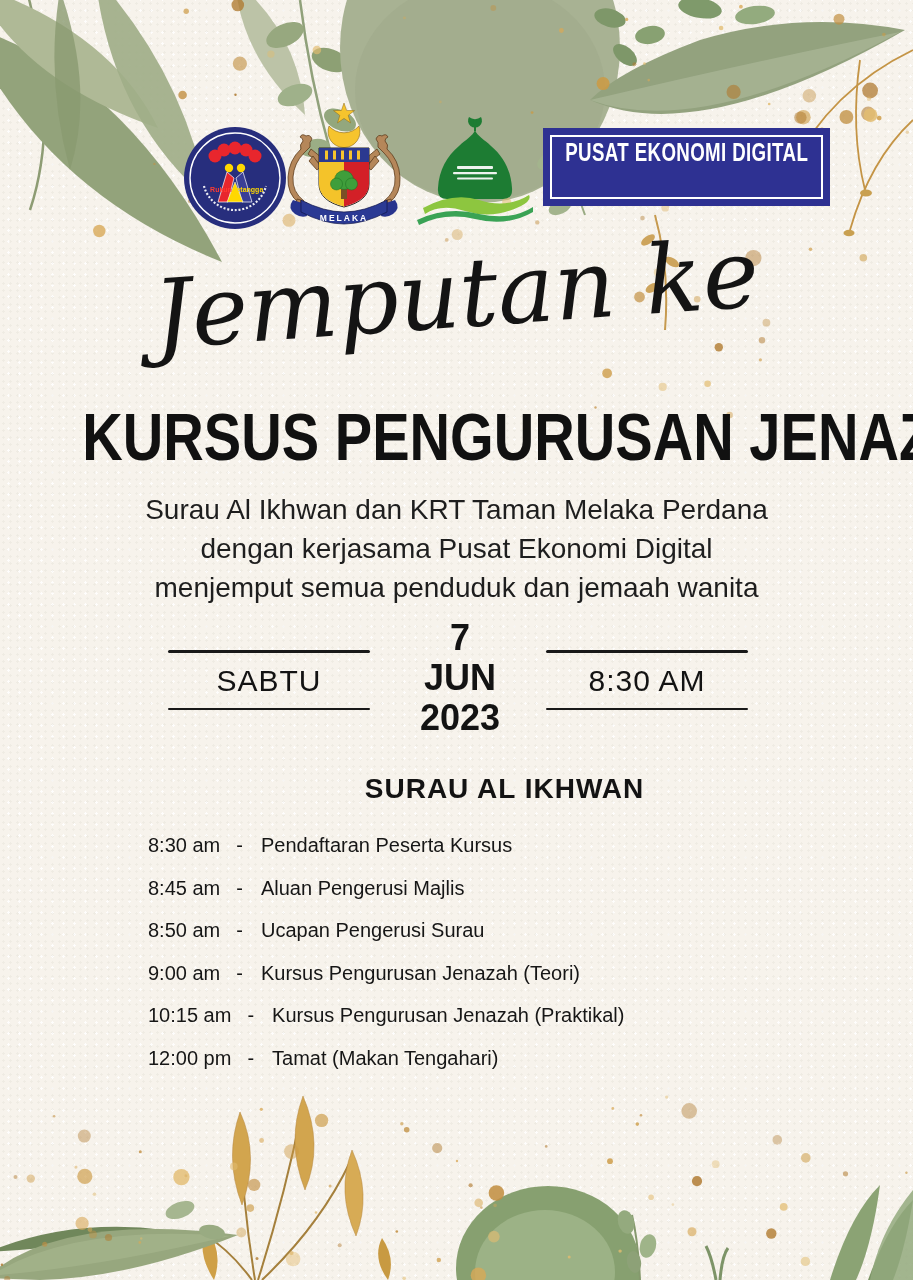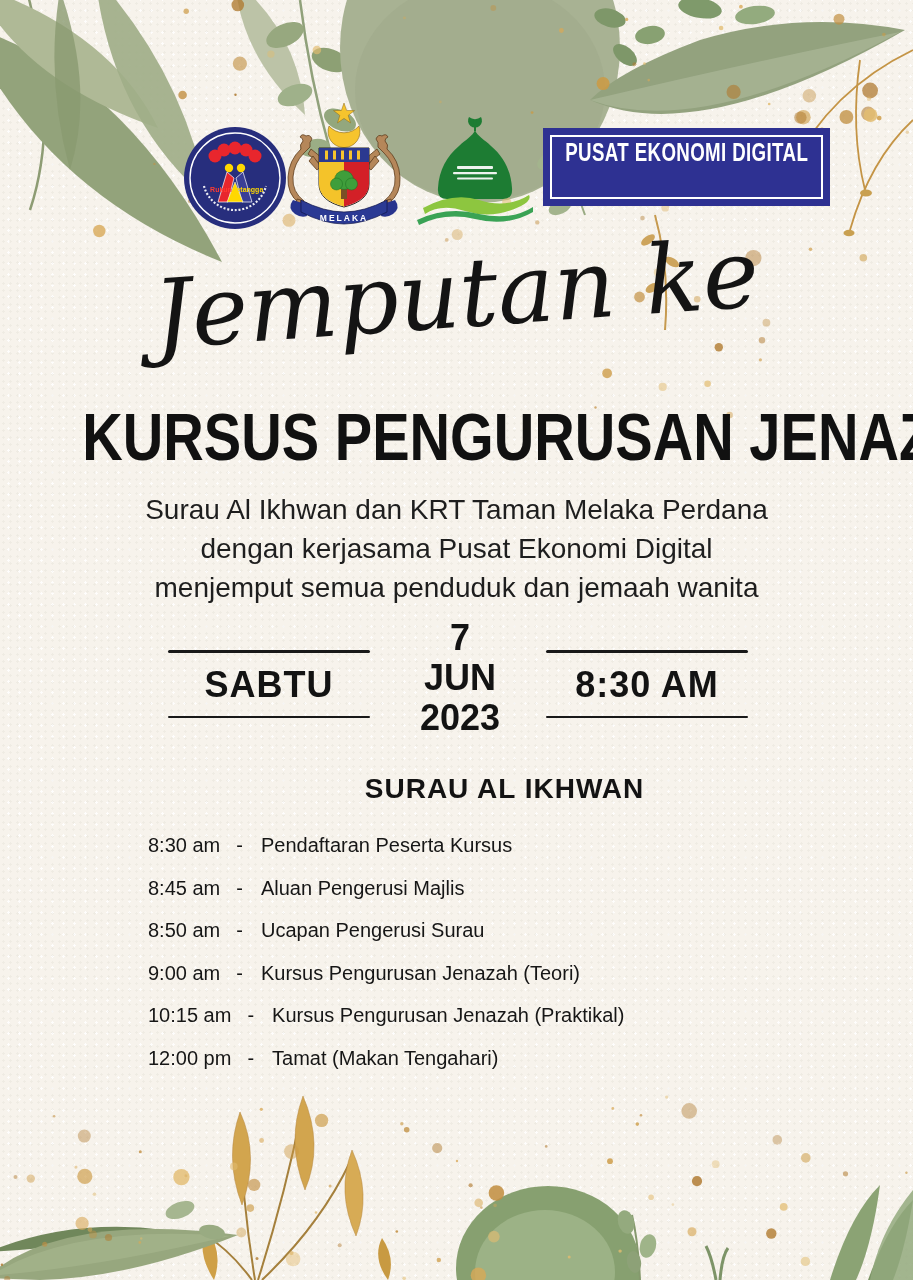--- a/index.html
+++ b/index.html
@@ -55,21 +55,21 @@
     position:absolute; top:490px; width:100%; text-align:center;
     font-size:28px; line-height:39px; color:#1e1e1e;
   }
 
   .rule{ height:2.5px; background:#191919; border-radius:2px; }
   .day-block,.time-block{
     position:absolute; top:650px; width:202px; text-align:center;
   }
   .day-block{ left:168px; } .time-block{ left:546px; }
   .day-block .lbl,.time-block .lbl{
-    font-weight:700; font-size:36px; letter-spacing:1px; padding:11px 0 10px; color:#131313;
+    font-weight:400; font-size:30px; letter-spacing:1px; padding:11px 0 10px; color:#131313;
   }
   .date-block{
     position:absolute; left:395px; top:618px; width:130px; text-align:center;
     font-weight:700; font-size:36px; line-height:40px; color:#131313;
   }
 
   .venue-heading{
     position:absolute; top:773px; width:100%; text-align:center;
     font-weight:700; font-size:28px; letter-spacing:1px; color:#131313;margin-left:48px;
   }

